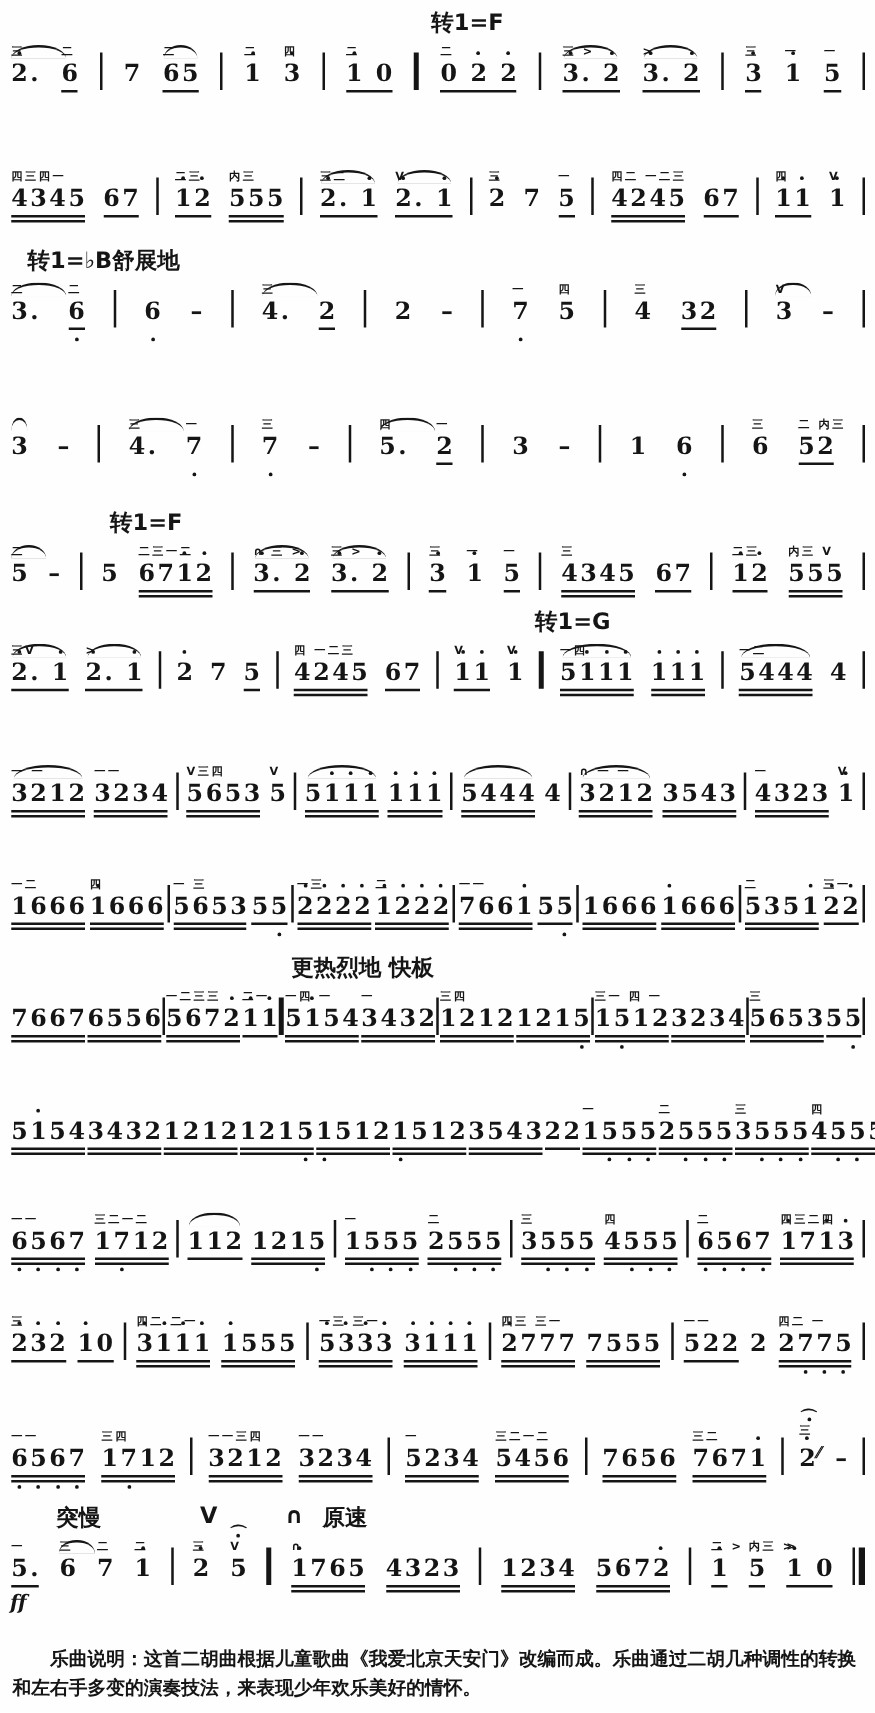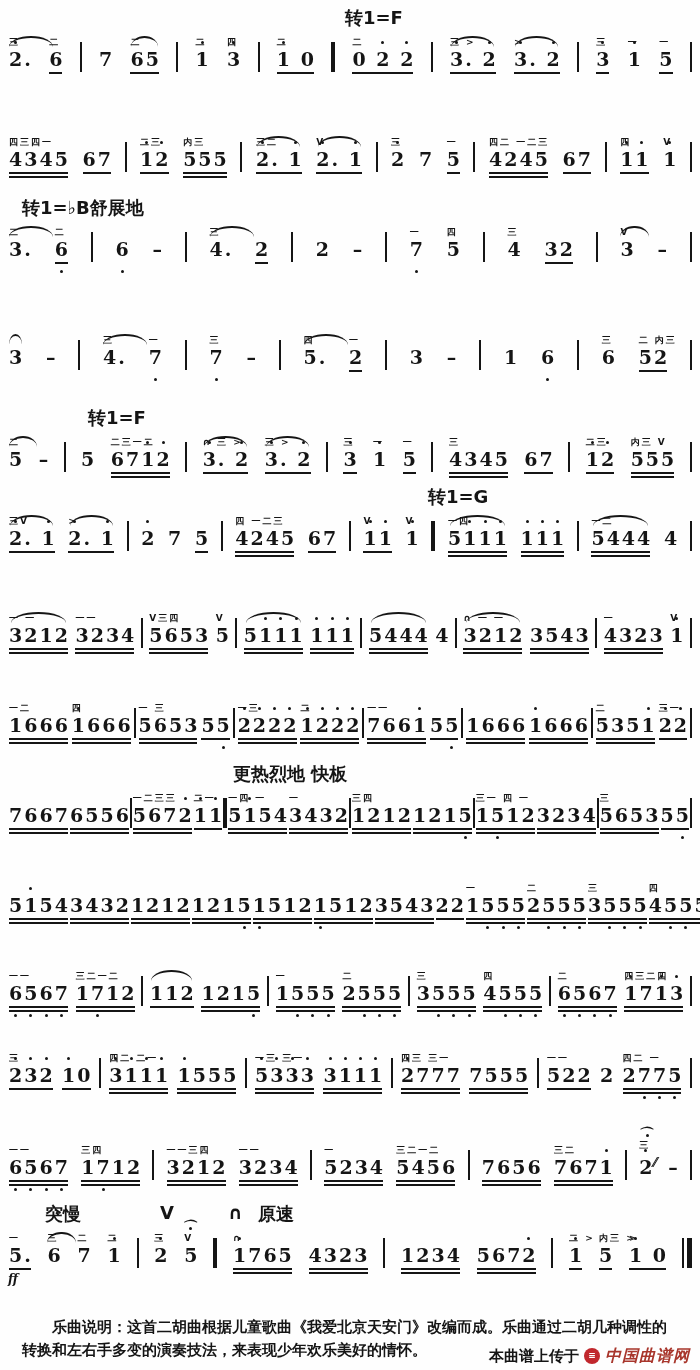--- a/index.html
+++ b/index.html
@@ -22,40 +22,35 @@
   i.arc.arc2{width:185%;z-index:1;}
   i.fer{position:absolute;left:50%;transform:translateX(-50%);top:-28px;font-size:15px;font-weight:bold;}
   i.ferd{position:absolute;left:50%;margin-left:-1.5px;top:-17px;width:3px;height:3px;border-radius:50%;background:#151515;}
   i.tr{font-size:13px;vertical-align:7px;letter-spacing:-1px;font-weight:bold;}
   .bar{width:2px;height:30px;background:#151515;margin-bottom:-1px;}
   .bar.thick{width:4px;}
   .finbar{display:flex;gap:3px;align-items:flex-end;margin-bottom:-1px;}
   .finbar .b1{width:2px;height:30px;background:#151515;}
   .finbar .b2{width:5px;height:30px;background:#151515;}
   .head{position:absolute;top:-36px;font-family:"DejaVu Sans", sans-serif;font-weight:bold;font-size:18px;white-space:nowrap;}
-  .footmark{position:absolute;top:34px;font-style:italic;font-weight:bold;font-size:12px;}
-  .footer{position:absolute;top:1316px;left:0;width:700px;padding:0 22px;box-sizing:border-box;
+  .footmark{position:absolute;top:34px;font-style:italic;font-weight:bold;font-size:16px;}
+  .footer{position:absolute;top:1316px;left:0;width:700px;padding:0 10px;box-sizing:border-box;
           font-family:"DejaVu Sans", sans-serif;font-weight:bold;font-size:15px;line-height:1.55;}
   .note{margin:0;text-indent:2em;}
   .uploader{position:absolute;right:10px;top:28px;display:flex;align-items:center;gap:5px;background:#fefefe;padding-left:6px;}
   .logo{width:16px;height:16px;border-radius:50%;background:#c1272d;display:inline-flex;align-items:center;justify-content:center;
         color:#fff;font-size:9px;font-weight:bold;}
   .site{color:#a8362c;font-style:italic;font-weight:bold;font-size:16px;letter-spacing:1px;}
 </style>
 </head>
 <body>
 
 <div id="sheet">
   <div class="footer">
     <p class="note"><span>乐曲说明：</span><span>这首二胡曲根据儿童歌曲《我爱北京天安门》改编而成。乐曲通过二胡几种调性的转换和左右手多变的演奏技法，来表现少年欢乐美好的情怀。</span></p>
-    <div class="uploader">
-      <span>本曲谱上传于</span>
-      <span class="logo">≡</span>
-      <span class="site">中国曲谱网</span>
-    </div>
   </div>
 <div class="system" style="top: 42px;">
       <div class="head" style="left: 345px;">转1=F</div>
       <div class="cells">
         <span class="grp"><span class="ch">2<i class="da"></i></span><span class="ch">.</span><i class="mkr">三</i><i class="arc arc2"></i></span>
         <span class="grp u1"><span class="ch">6</span><i class="ul ul1"></i><i class="mkr">二</i></span>
         <span class="bar"></span>
         <span class="grp"><span class="ch">7</span></span>
         <span class="grp u1"><span class="ch">6</span><span class="ch">5</span><i class="ul ul1"></i><i class="mkr">二</i><i class="arc"></i></span>
         <span class="bar"></span>

